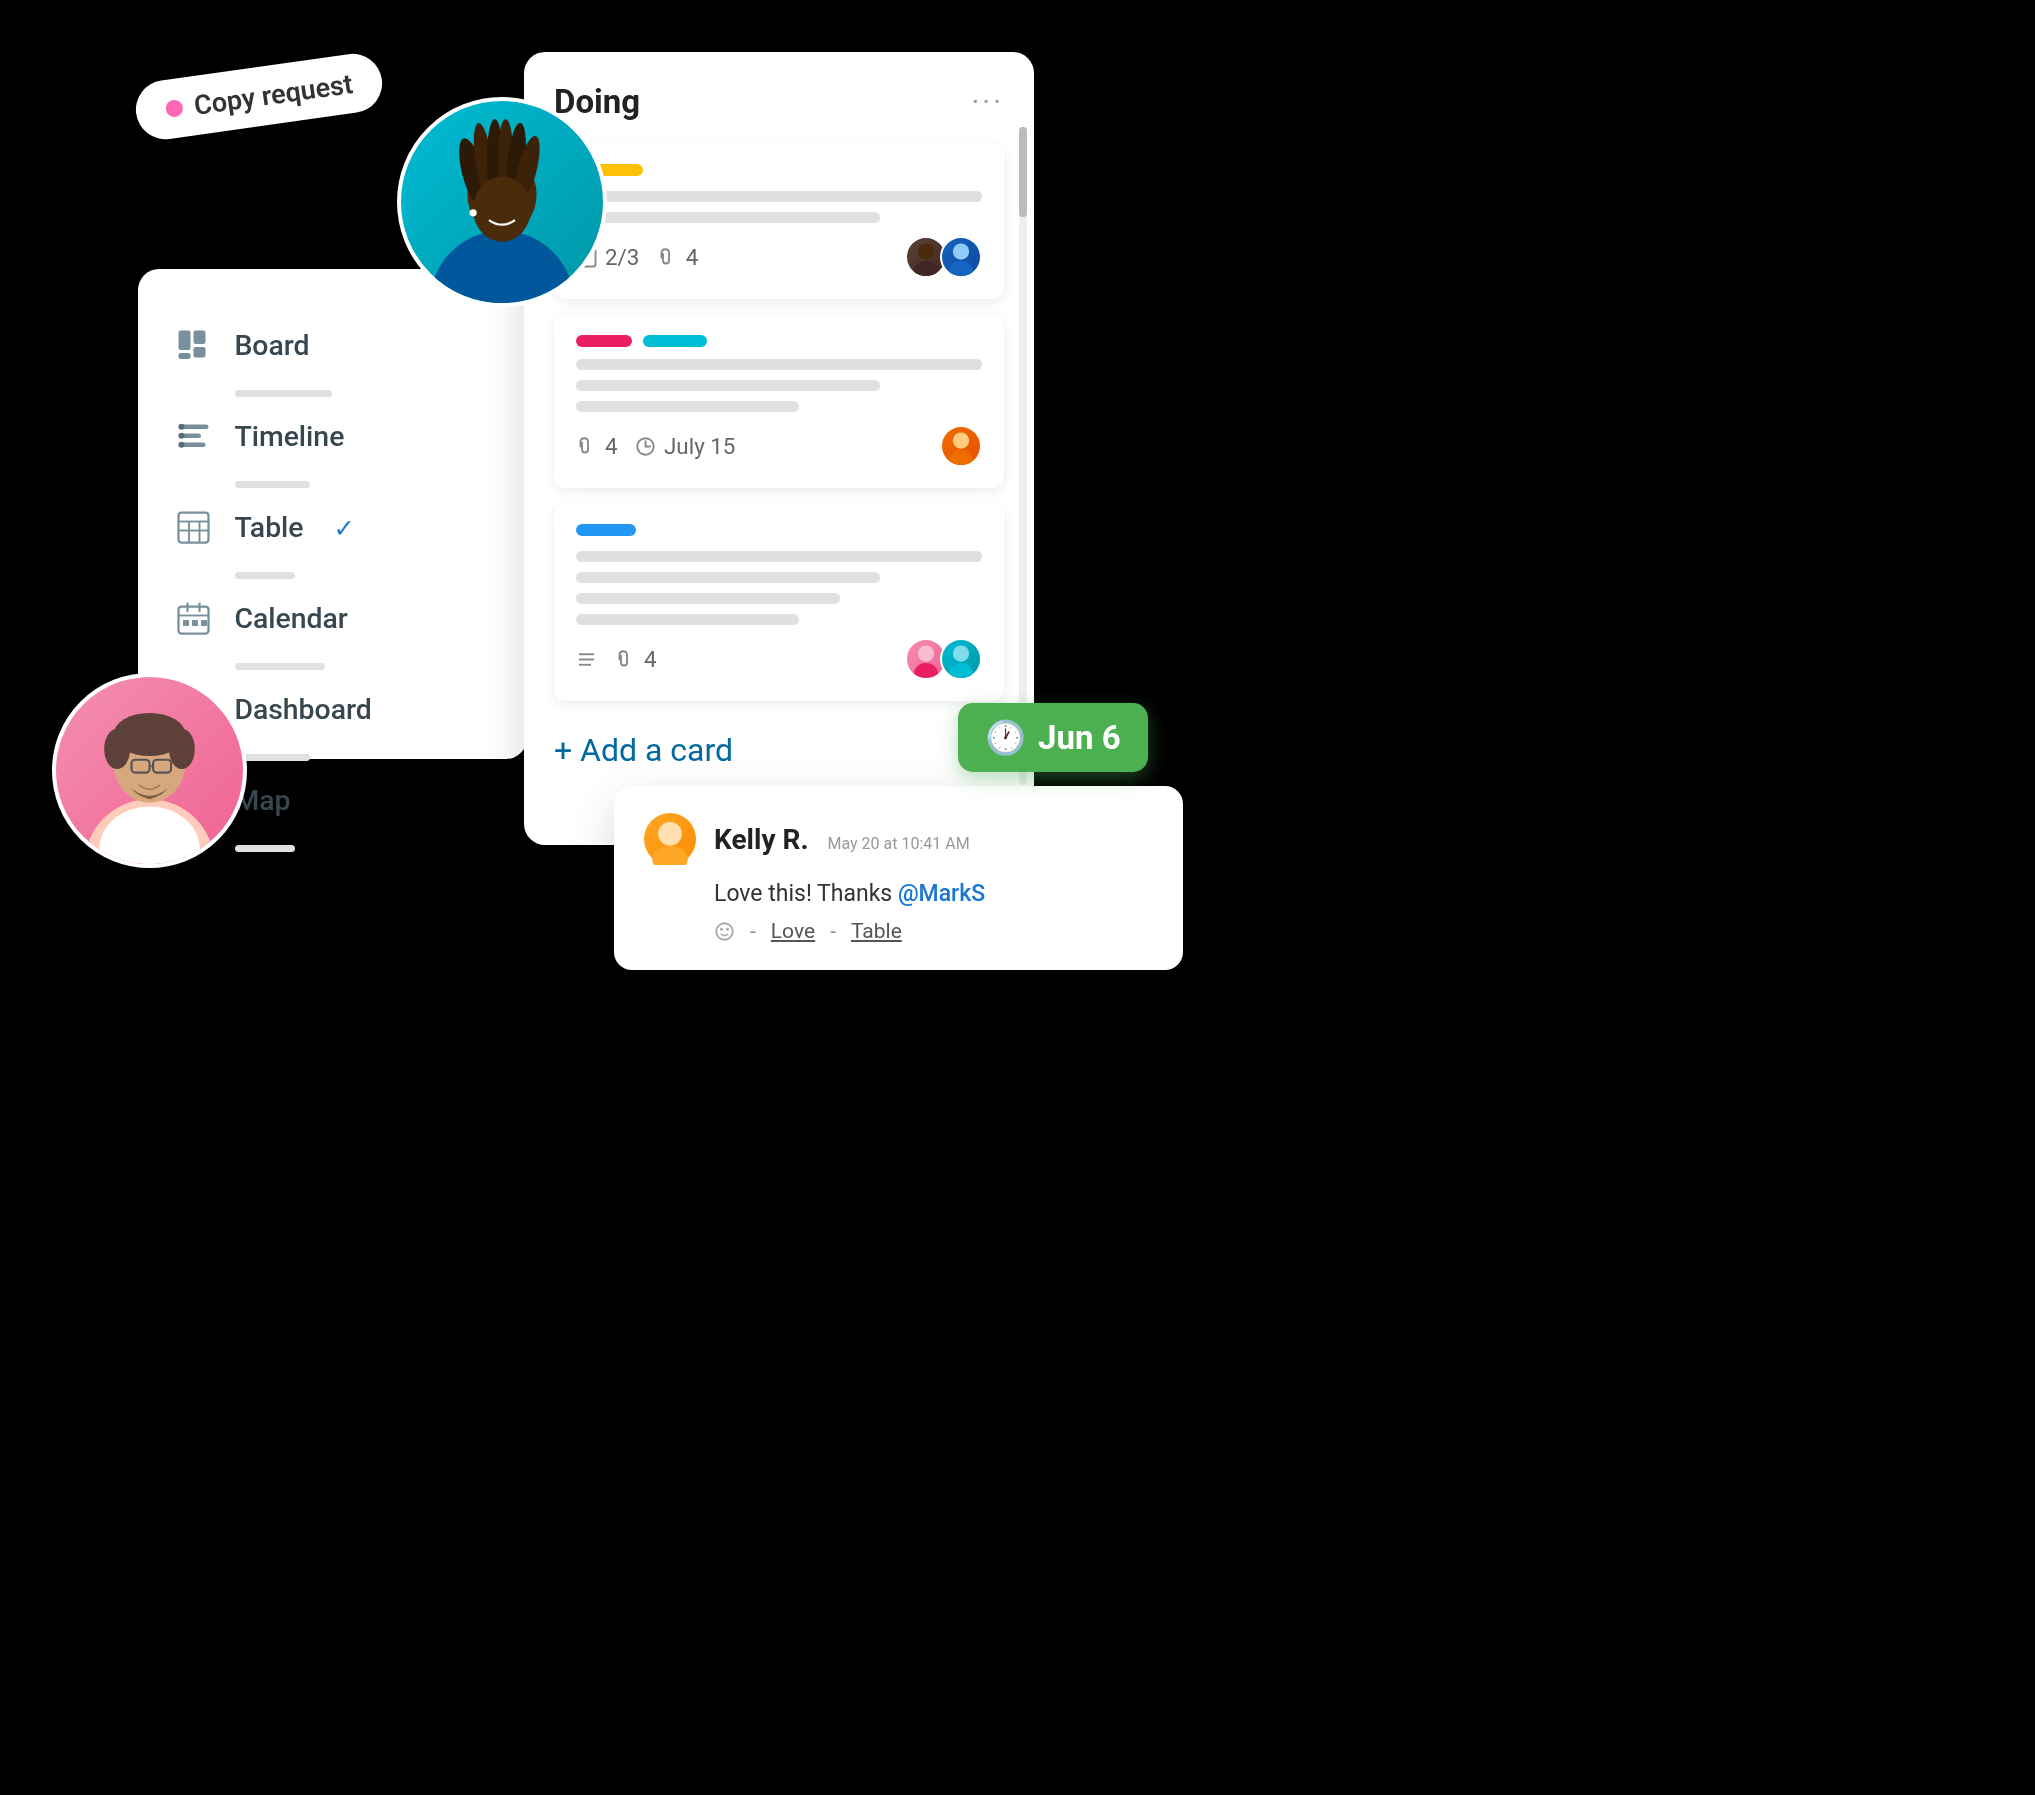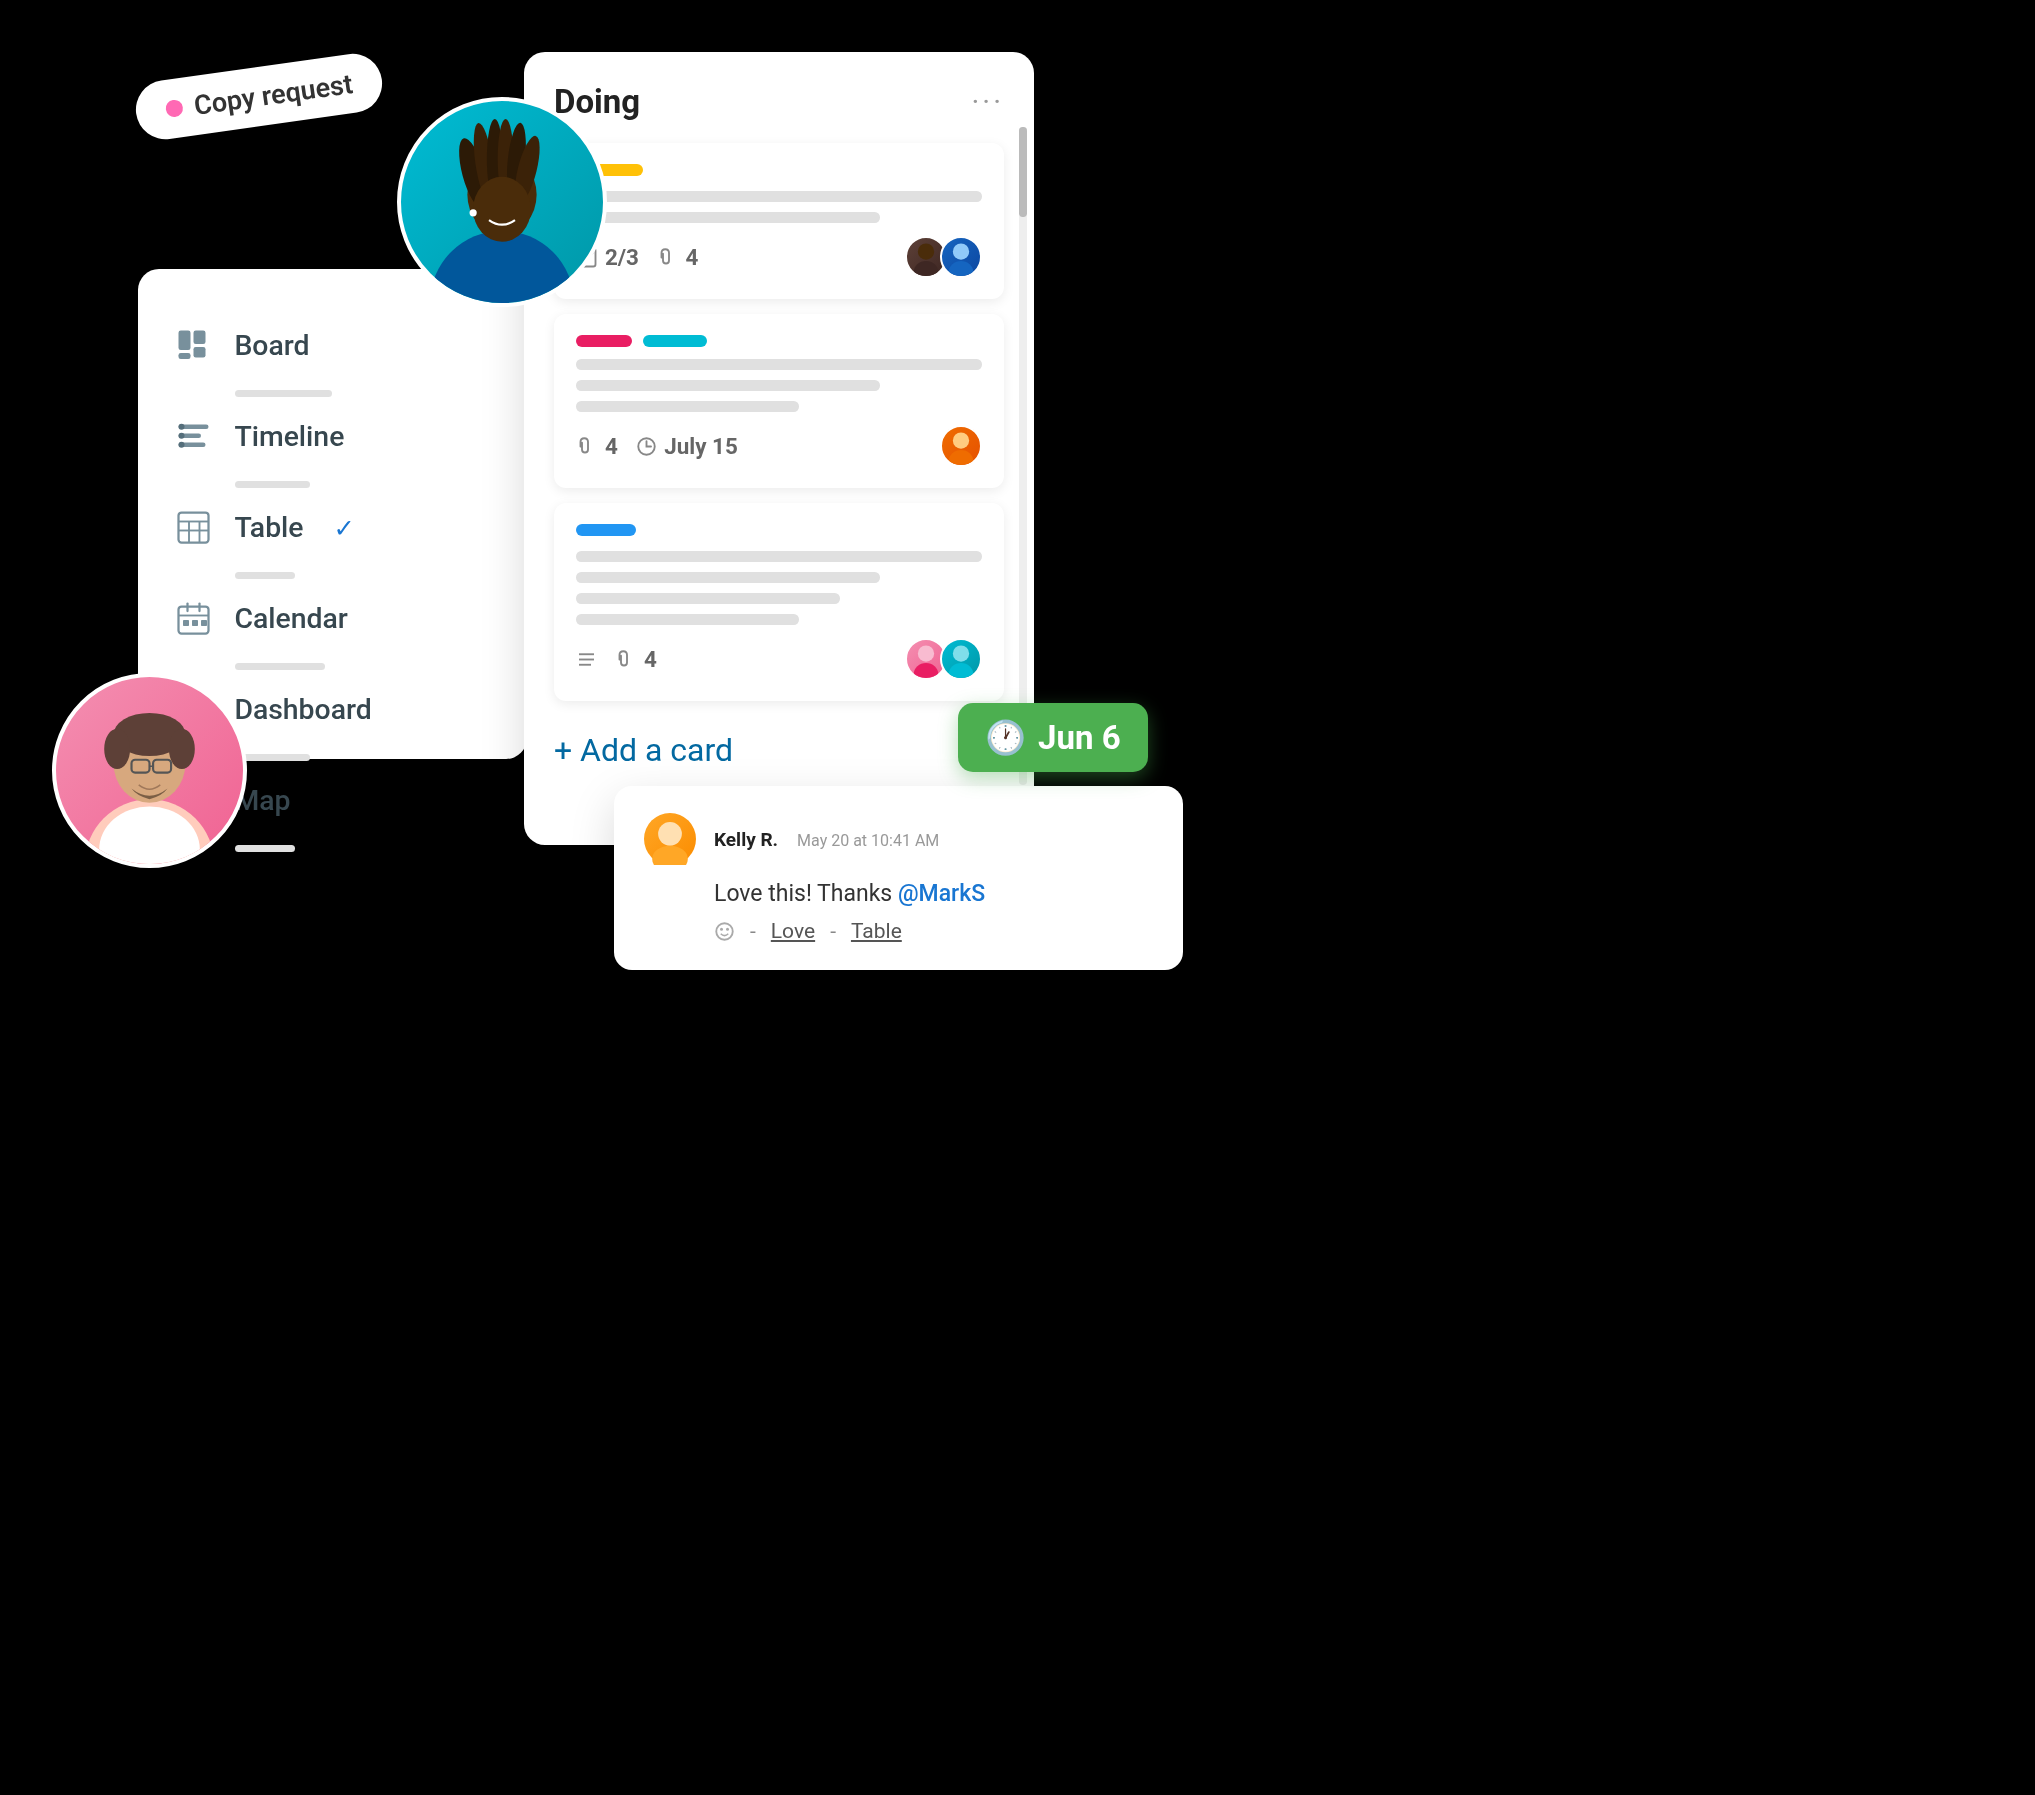--- a/index.html
+++ b/index.html
@@ -196,21 +196,20 @@
     .card-line-full { width: 100%; }
     .card-line-3q { width: 75%; }
     .card-line-half { width: 55%; }
     .card-line-2q { width: 65%; }
 
     .card-meta {
       display: flex;
       align-items: center;
       gap: 18px;
       margin-top: 13.5px;
-      font-weight: bold;
     }
     .card-meta-item {
       display: flex;
       align-items: center;
       gap: 7.5px;
       font-size: 22.4px;
       color: #666;
     }
     .card-avatars {
       margin-left: auto;
@@ -278,21 +277,21 @@
       margin-bottom: 15px;
     }
     .comment-avatar {
       width: 52px;
       height: 52px;
       border-radius: 50%;
       background: linear-gradient(135deg, #ffa726, #fb8c00);
       flex-shrink: 0;
     }
     .comment-author {
-      font-size: 19px;
+      font-size: 28px;
       font-weight: 700;
       color: #222;
     }
     .comment-time {
       font-size: 16px;
       color: #999;
       margin-left: 16px;
     }
     .comment-text {
       font-size: 23px;

